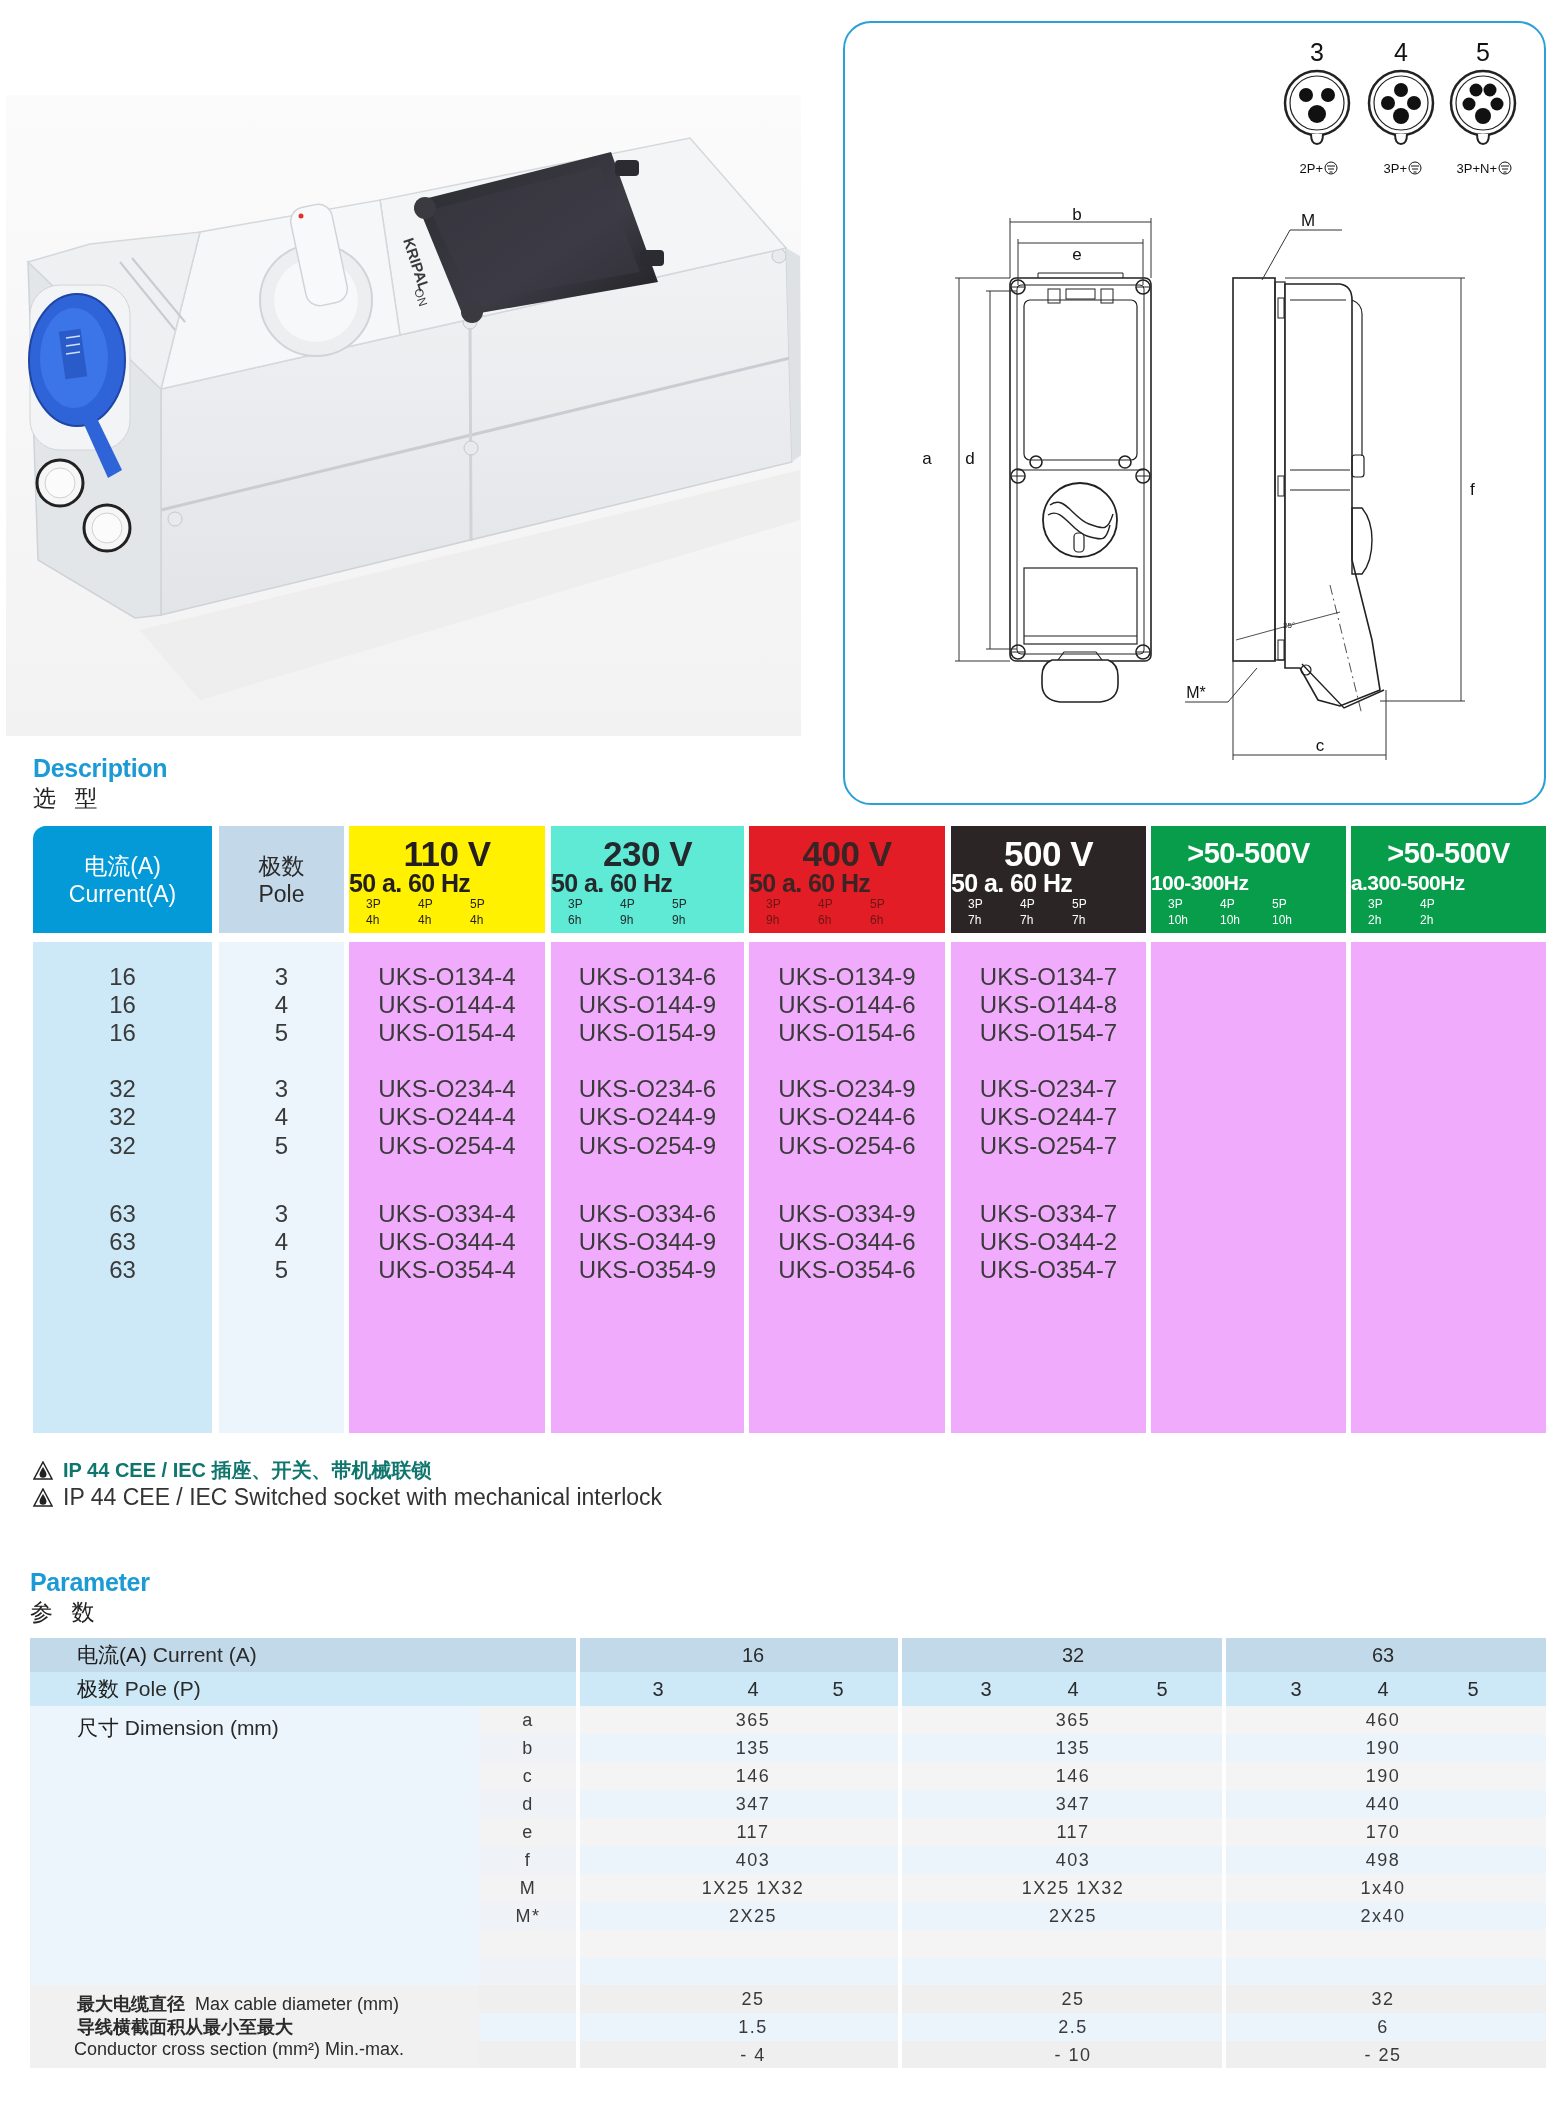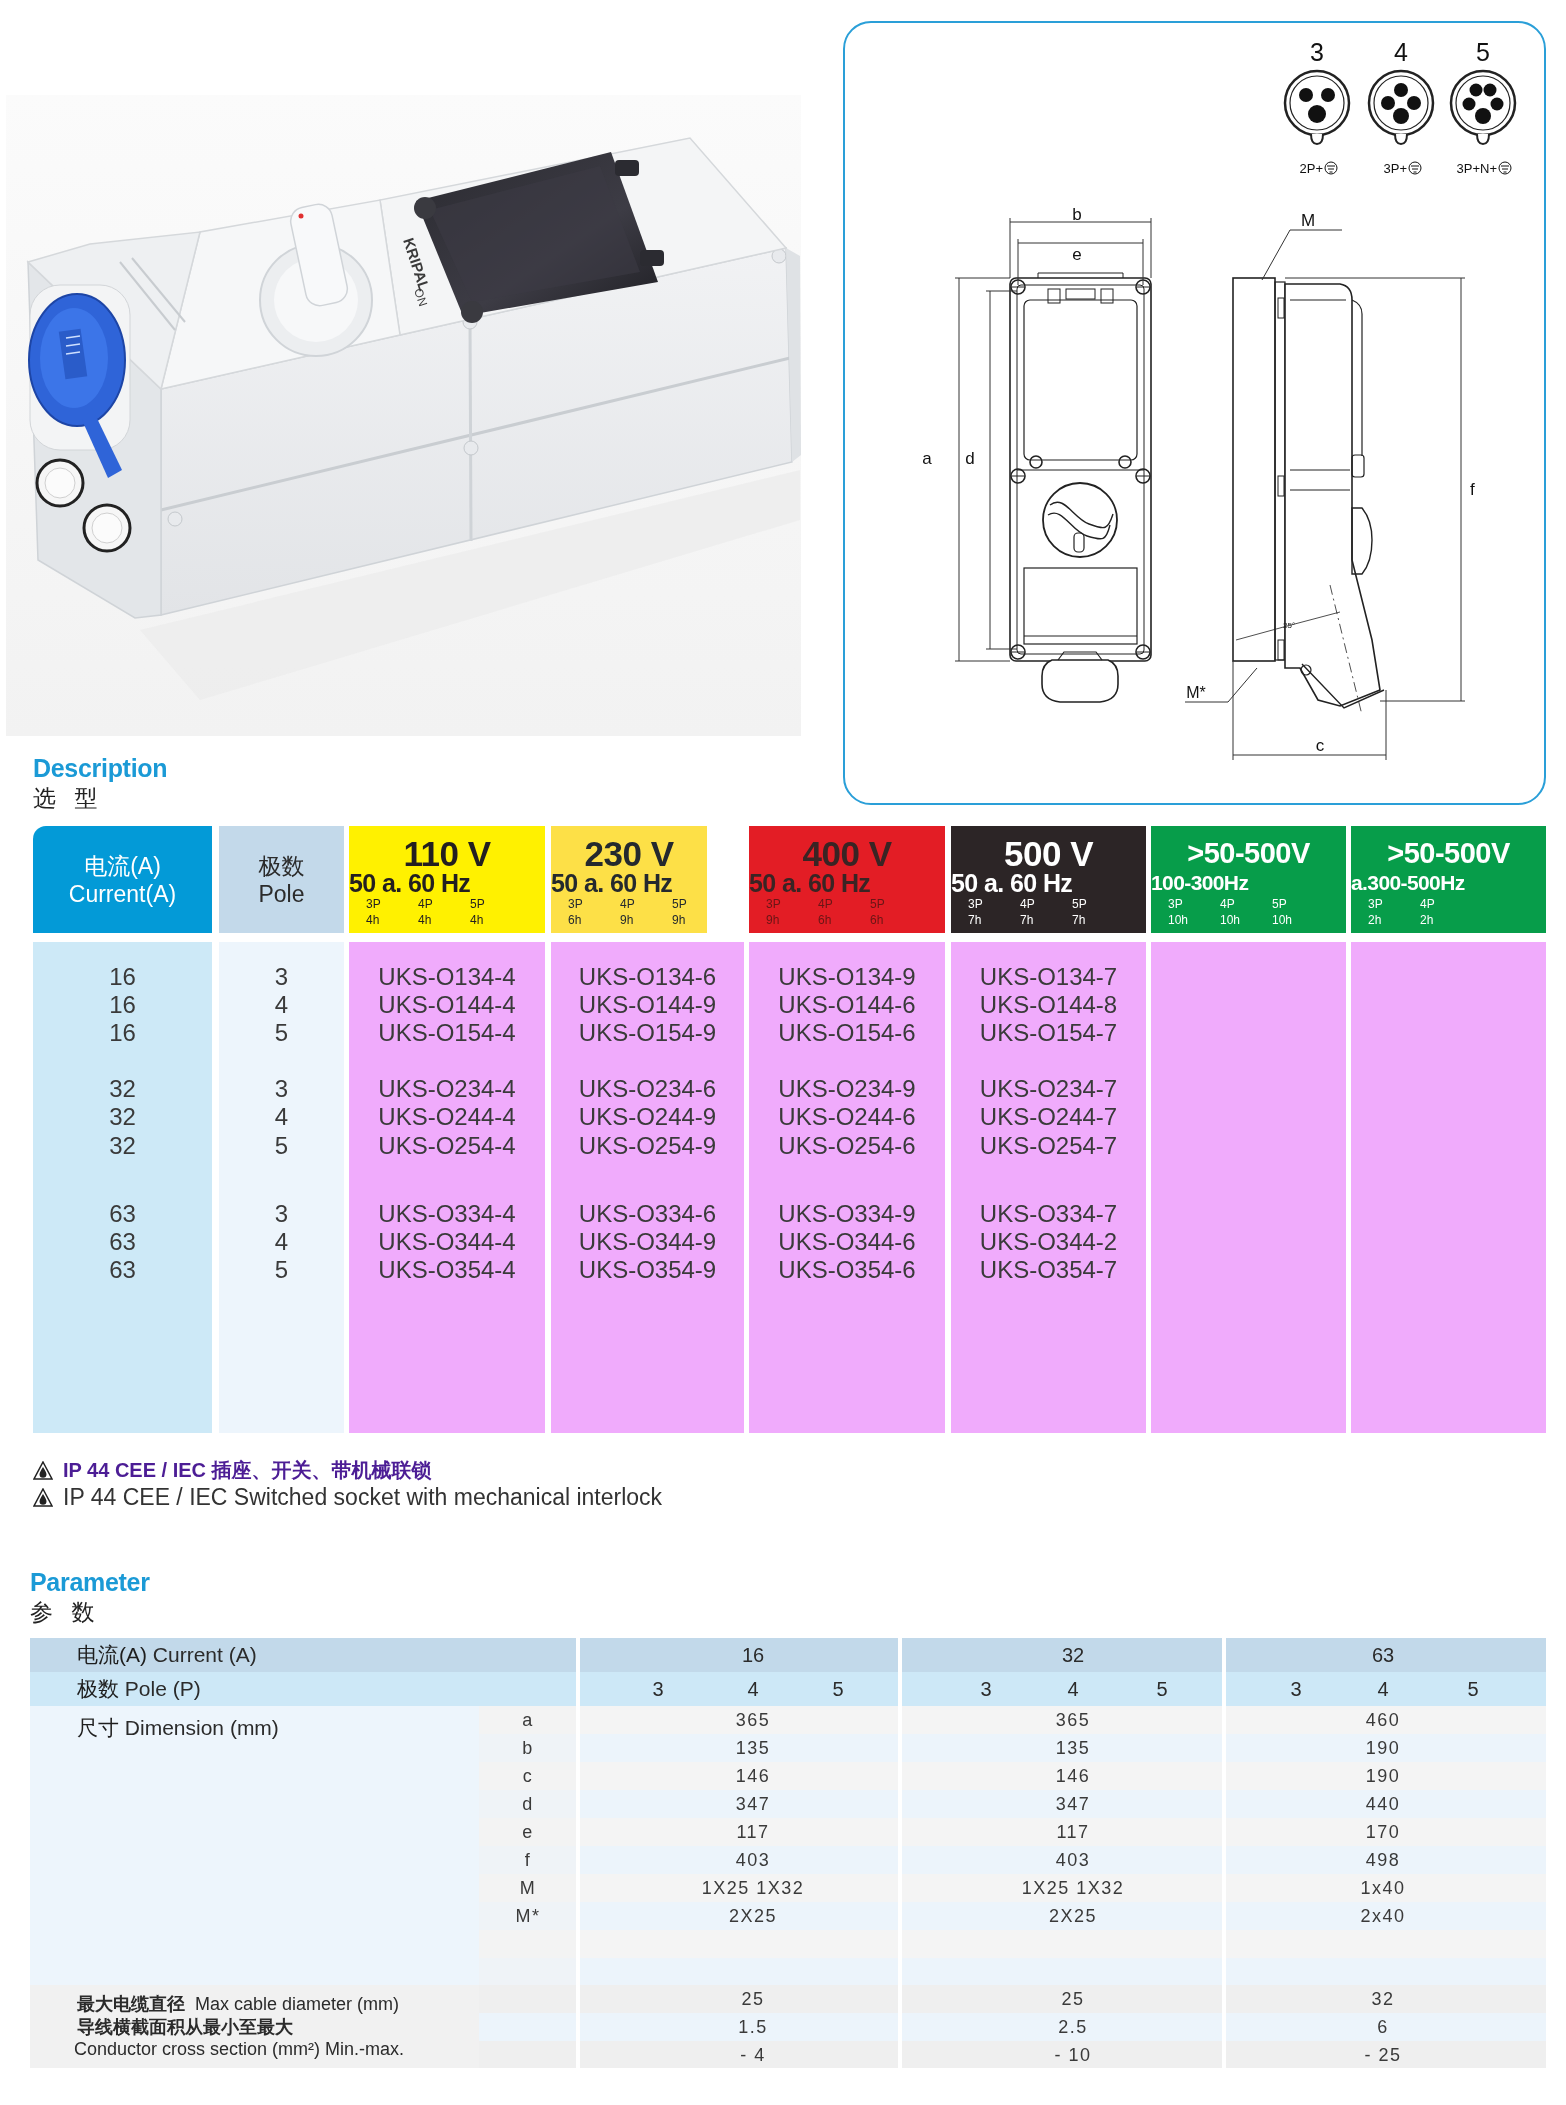--- a/index.html
+++ b/index.html
@@ -17,39 +17,39 @@
   .hdr-pole{left:219px;width:125px;background:#c3d9ea;color:#2b2b2b;display:flex;flex-direction:column;align-items:center;justify-content:center;}
   .hdr-cur span,.hdr-pole span{font-size:23px;line-height:28px;}
   .vc .v1{position:absolute;left:0;right:0;top:10px;text-align:center;font-weight:bold;font-size:35px;line-height:36px;letter-spacing:-0.5px;}
   .vc .v2{position:absolute;left:0;right:0;top:44px;text-align:left;font-weight:bold;font-size:25px;line-height:26px;letter-spacing:-0.6px;}
   .vc.g .v1{font-size:29px;top:12px;line-height:30px;}
   .vc.g .v2{font-size:21px;top:43px;line-height:28px;}
   .vc .prow{position:absolute;left:17px;font-size:12px;line-height:13px;white-space:nowrap;}
   .vc .prow span{display:inline-block;width:52px;text-align:left;}
   .vc .pr1{top:72px;} .vc .pr2{top:88px;}
   .c110{left:349px;width:196px;background:#fff100;color:#231f20;}
-  .c230{left:551px;width:156px;background:#fde047;color:#24292e;}
+  .c230{left:551px;width:193px;background:#5eead4;color:#24292e;}
   .c400{left:749px;width:196px;background:#e31d25;color:#3a2424;}
   .c400 .prow{color:#6a1616;}
   .c500{left:951px;width:195px;background:#2c2526;color:#ffffff;}
   .cg1{left:1151px;width:195px;background:#079d4a;color:#ffffff;}
   .cg2{left:1351px;width:195px;background:#079d4a;color:#ffffff;}
 
   
   .col{position:absolute;top:942px;height:491px;}
   .b-cur{left:33px;width:179px;background:#cde9f7;}
   .b-pole{left:219px;width:125px;background:#edf5fc;}
   .b-v{background:#f0abfc;}
   .ln{position:absolute;left:0;right:0;text-align:center;font-size:24px;line-height:28px;color:#3a3a3a;white-space:nowrap;}
   .l0{top:21px}.l1{top:49px}.l2{top:77px}.l3{top:133px}.l4{top:161px}.l5{top:190px}.l6{top:258px}.l7{top:286px}.l8{top:314px}
 
   
   .note{left:33px;display:flex;align-items:center;white-space:nowrap;}
   .note svg{margin-right:10px;}
-  .n1{top:1457px;font-size:20px;font-weight:bold;color:#4c1d95;}
+  .n1{top:1457px;font-size:20px;font-weight:bold;color:#0f766e;}
   .n2{top:1484px;font-size:23px;color:#333;}
 
   
   .pb{position:absolute;}
   .c{position:absolute;transform:translate(-50%,-50%);white-space:nowrap;}
   .lbl{position:absolute;transform:translateY(-50%);white-space:nowrap;}
   .pv{font-size:18px;letter-spacing:1.5px;color:#3a3a3a;}
   .ph{font-size:20px;color:#2b2b2b;}
   .pl{font-size:21px;color:#2b2b2b;}
   .pl b{font-weight:normal;color:#1e1e1e;}

